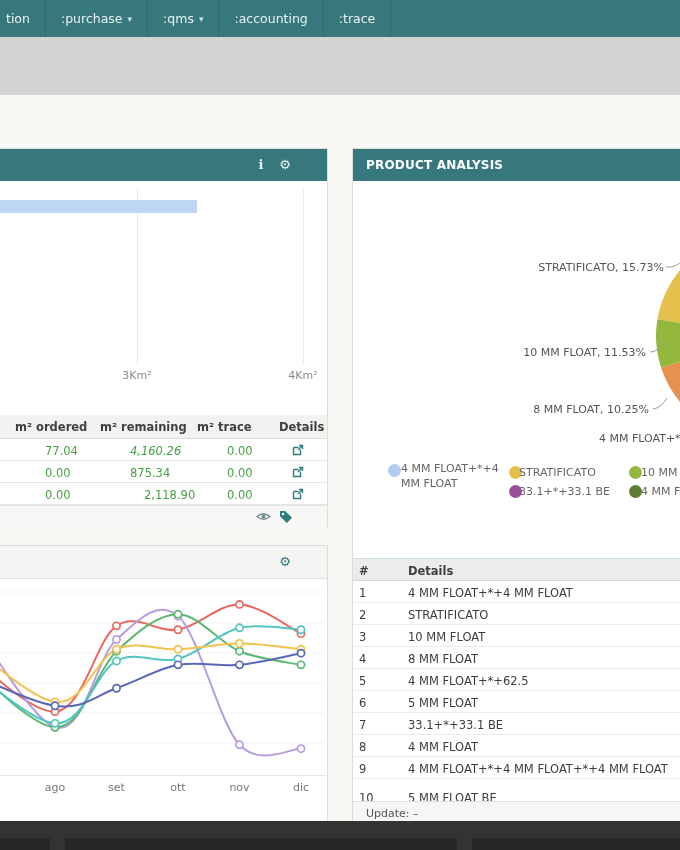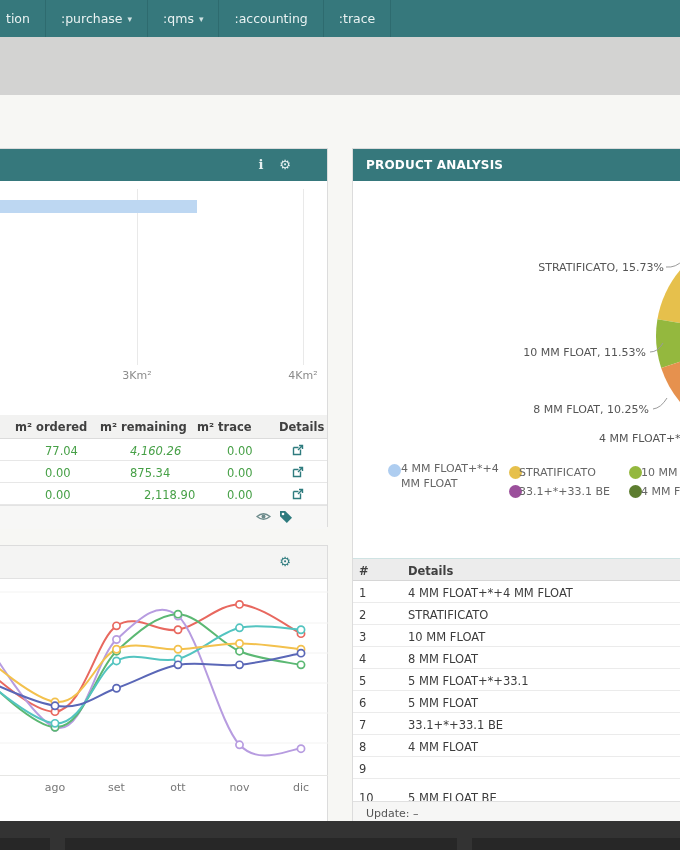--- a/index.html
+++ b/index.html
@@ -253,36 +253,37 @@
         <div class="bu-row" style="top: 67px;">
           <span class="bu-num">3</span>
           <span class="bu-name">10 MM FLOAT</span>
         </div>
         <div class="bu-row" style="top: 89px;">
           <span class="bu-num">4</span>
           <span class="bu-name">8 MM FLOAT</span>
         </div>
         <div class="bu-row" style="top: 111px;">
           <span class="bu-num">5</span>
-          <span class="bu-name">5 MM FLOAT+*+33.1</span>
+          <span class="bu-name">4 MM FLOAT+*+62.5</span>
         </div>
         <div class="bu-row" style="top: 133px;">
           <span class="bu-num">6</span>
           <span class="bu-name">5 MM FLOAT</span>
         </div>
         <div class="bu-row" style="top: 155px;">
           <span class="bu-num">7</span>
           <span class="bu-name">33.1+*+33.1 BE</span>
         </div>
         <div class="bu-row" style="top: 177px;">
           <span class="bu-num">8</span>
           <span class="bu-name">4 MM FLOAT</span>
         </div>
         <div class="bu-row" style="top: 199px;">
           <span class="bu-num">9</span>
+          <span class="bu-name">4 MM FLOAT+*+4 MM FLOAT+*+4 MM FLOAT</span>
         </div>
         <div class="bu-row" style="top: 221px; margin-top: 7px;">
           <span class="bu-num">10</span>
           <span class="bu-name">5 MM FLOAT BE</span>
         </div>
       </div>
     <div id="update-row" style="top:652px;">
       <span id="update-label">Update: –</span>
     </div>
   </section>

